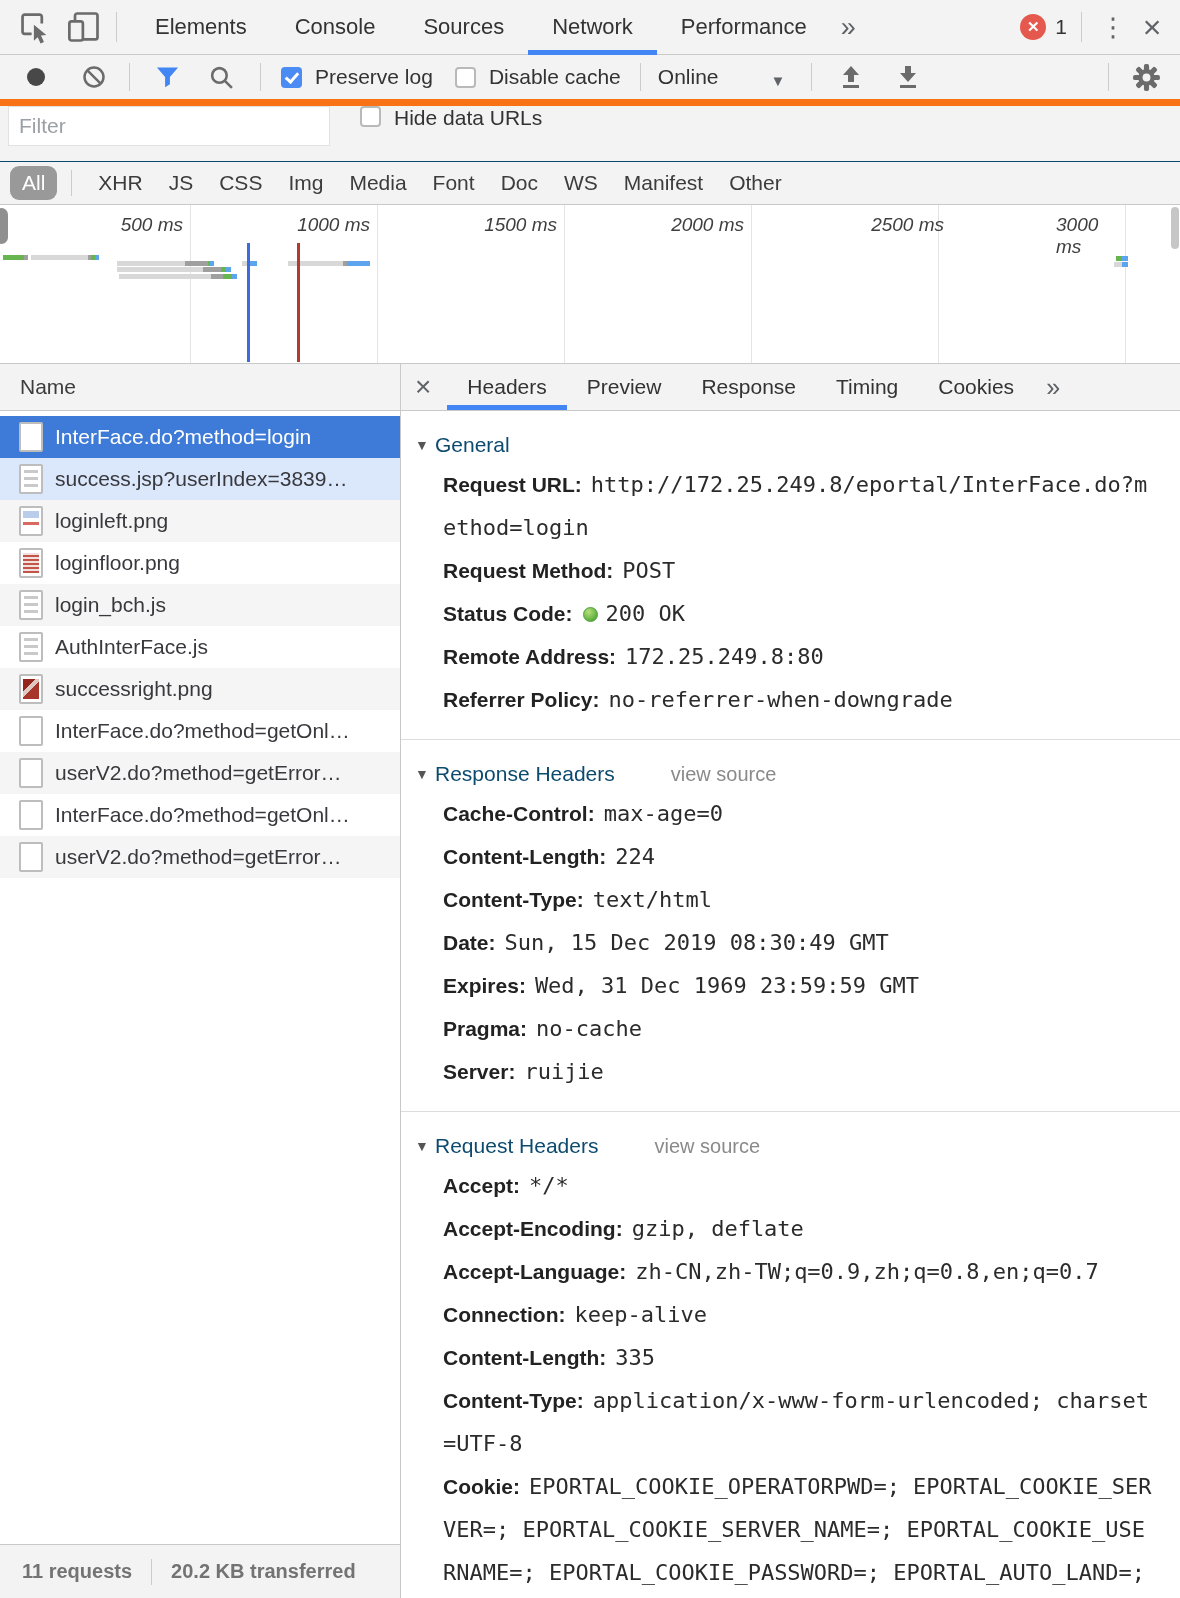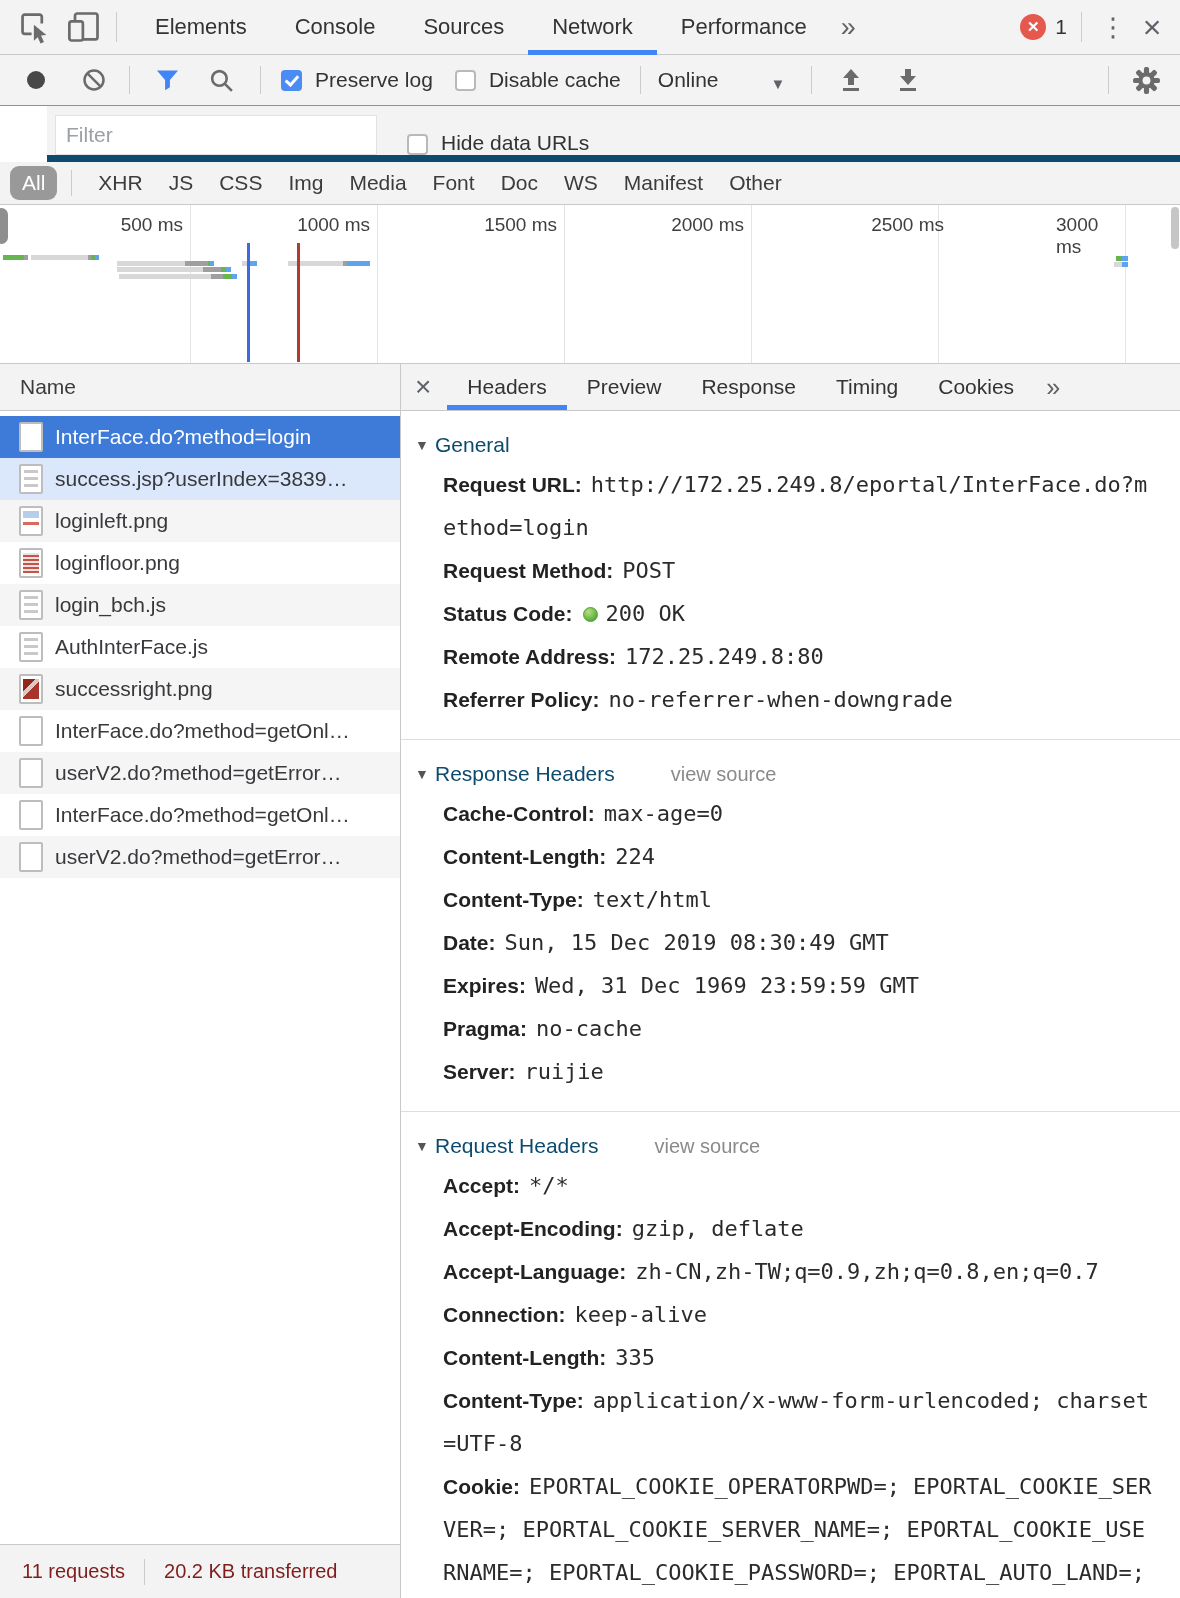--- a/index.html
+++ b/index.html
@@ -20,21 +20,21 @@
   .tab.active { box-shadow: inset 0 -5px 0 #4285f4; }
   .more-tabs { font-size:27px; color:#5f6368; padding:0 10px; cursor:pointer; }
   .err-wrap { margin-left:auto; display:flex; align-items:center; gap:9px; }
   .errbadge { width:26px; height:26px; border-radius:50%; background:#e5584e; color:#fff;
     font-size:15px; font-weight:bold; display:flex; align-items:center; justify-content:center; }
   .errcount { font-size:21px; color:#333; }
   .kebab { font-size:26px; color:#5f6368; width:34px; cursor:pointer; }
   .closex { font-size:32px; color:#5f6368; width:44px; margin-right:6px; cursor:pointer; }
 
   
-  .toolbar { height:51px; background:#f3f3f3; border-bottom:1px solid #f97316;
+  .toolbar { height:51px; background:#f3f3f3; border-bottom:7px solid #f97316;
     display:flex; align-items:center; flex:none; }
   .toolbar .vdiv { height:28px; }
   .t-record { margin-left:23px; }
   .t-block { margin-left:32px; }
   .toolbar .d1 { margin-left:22px; }
   .t-funnel { margin-left:25px; }
   .t-search { margin-left:28px; }
   .toolbar .d2 { margin-left:25px; }
   .cb { width:21px; height:21px; border-radius:4px; position:relative; flex:none; cursor:pointer; }
   .cb.on { background:#4b8bf4; }
@@ -45,39 +45,39 @@
   .cblabel { font-size:21px; color:#333; margin-left:13px; cursor:pointer; }
   .toolbar .d3 { margin-left:19px; }
   .throttle { margin-left:17px; font-size:21px; color:#333; display:flex; align-items:flex-end; cursor:pointer; }
   .caret { font-size:15px; color:#5f6368; margin-left:52px; }
   .toolbar .d4 { margin-left:26px; }
   .t-up { margin-left:27px; cursor:pointer; } .t-down { margin-left:33px; cursor:pointer; }
   .tspacer { flex:1; }
   .t-gear { margin:0 18px 0 22px; cursor:pointer; }
 
   
-  .filterbar { height:56px; background:#f3f3f3; border-bottom:7px solid #0c4a6e;
-    display:flex; align-items:flex-end; flex:none;margin-left:47px; }
+  .filterbar { height:56px; background:#f3f3f3; border-bottom:1px solid #0c4a6e;
+    display:flex; align-items:flex-start; flex:none; }
   .filter-input { margin-left:8px; width:322px; height:40px; border:1px solid #e2e2e2;
     background:#fff; font-size:21px; padding:0 10px; color:#333; outline:none;
     font-family:"Liberation Sans", sans-serif; }
   .filter-input::placeholder { color:#9aa0a6; }
   .cb3 { margin-left:30px; }
 
   
   .typebar { height:43px; background:#f3f3f3; border-bottom:1px solid #c9c9c9;
     display:flex; align-items:center; flex:none; padding-left:10px; }
   .tf { font-size:21px; color:#3c3c3c; margin-left:26px; cursor:pointer; }
   .tf:first-child { margin-left:0; }
   .tf.active { background:#999; color:#fff; border-radius:9px; padding:5px 12px; }
   .tfdiv { width:1px; height:26px; background:#ccc; margin-left:14px; }
 
   
   .overview { position:relative; height:159px; background:#fff;
-    border-bottom:1px solid #c9c9c9; flex:none; overflow:hidden; }
+    border-bottom:1px solid #c9c9c9; flex:none; overflow:hidden;font-style:italic; }
   .gridline { position:absolute; top:0; bottom:0; width:1px; background:#e4e4e4; }
   .ticklabel { position:absolute; top:9px; transform:translateX(-100%); font-size:19px; color:#3f3f3f; }
   .wbar { position:absolute; height:5px; display:flex; }
   .wbar span { height:100%; display:block; }
   .evl { position:absolute; top:38px; bottom:1px; width:3px; }
   .ovpill { position:absolute; left:-5px; top:3px; width:13px; height:36px; border-radius:7px; background:#8f8f8f; }
   .ovscroll { position:absolute; right:1px; top:2px; width:8px; height:42px; border-radius:4px; background:#c6c6c6; }
 
   
   .main { flex:1; display:flex; min-height:0; }
@@ -97,21 +97,21 @@
   .doc-text::after { content:""; position:absolute; left:3px; right:3px; top:4px; bottom:3px;
     background:repeating-linear-gradient(180deg,#c9c9c9 0 3px,transparent 3px 7px); }
   .img-loginleft::after { content:""; position:absolute; inset:3px 2px;
     background:linear-gradient(180deg,#b9cce9 0 35%,#fff 35% 55%,#d96a5f 55% 70%,#fff 70%); }
   .img-loginfloor::after { content:""; position:absolute; inset:3px 2px;
     background:repeating-linear-gradient(0deg,#c45348 0 2px,#f1e0dd 2px 4px); }
   .img-successright::after { content:""; position:absolute; inset:3px 2px;
     background:linear-gradient(135deg,#93251d 0 35%,#ddc9c2 35% 50%,#a8352b 50%); }
   .statusbar { position:absolute; left:0; right:0; bottom:0; height:54px; background:#f3f3f3;
     border-top:1px solid #c9c9c9; display:flex; align-items:center; padding-left:22px;
-    font-size:20px; color:#7f1d1d; gap:19px; }
+    font-size:20px; color:#737373; gap:19px;font-weight:bold; }
   .statusbar .vdiv { height:26px; }
 
   
   .details { flex:1; display:flex; flex-direction:column; min-width:0; background:#fff; }
   .dtabs { height:47px; flex:none; background:#f3f3f3; border-bottom:1px solid #c9c9c9;
     display:flex; align-items:stretch; }
   .dclose { display:flex; align-items:center; padding:0 16px 0 14px; font-size:28px;
     color:#5f6368; cursor:pointer; }
   .dtab-list { display:flex; }
   .dtab { display:flex; align-items:center; padding:0 20px; font-size:21px; color:#333; cursor:pointer; }

